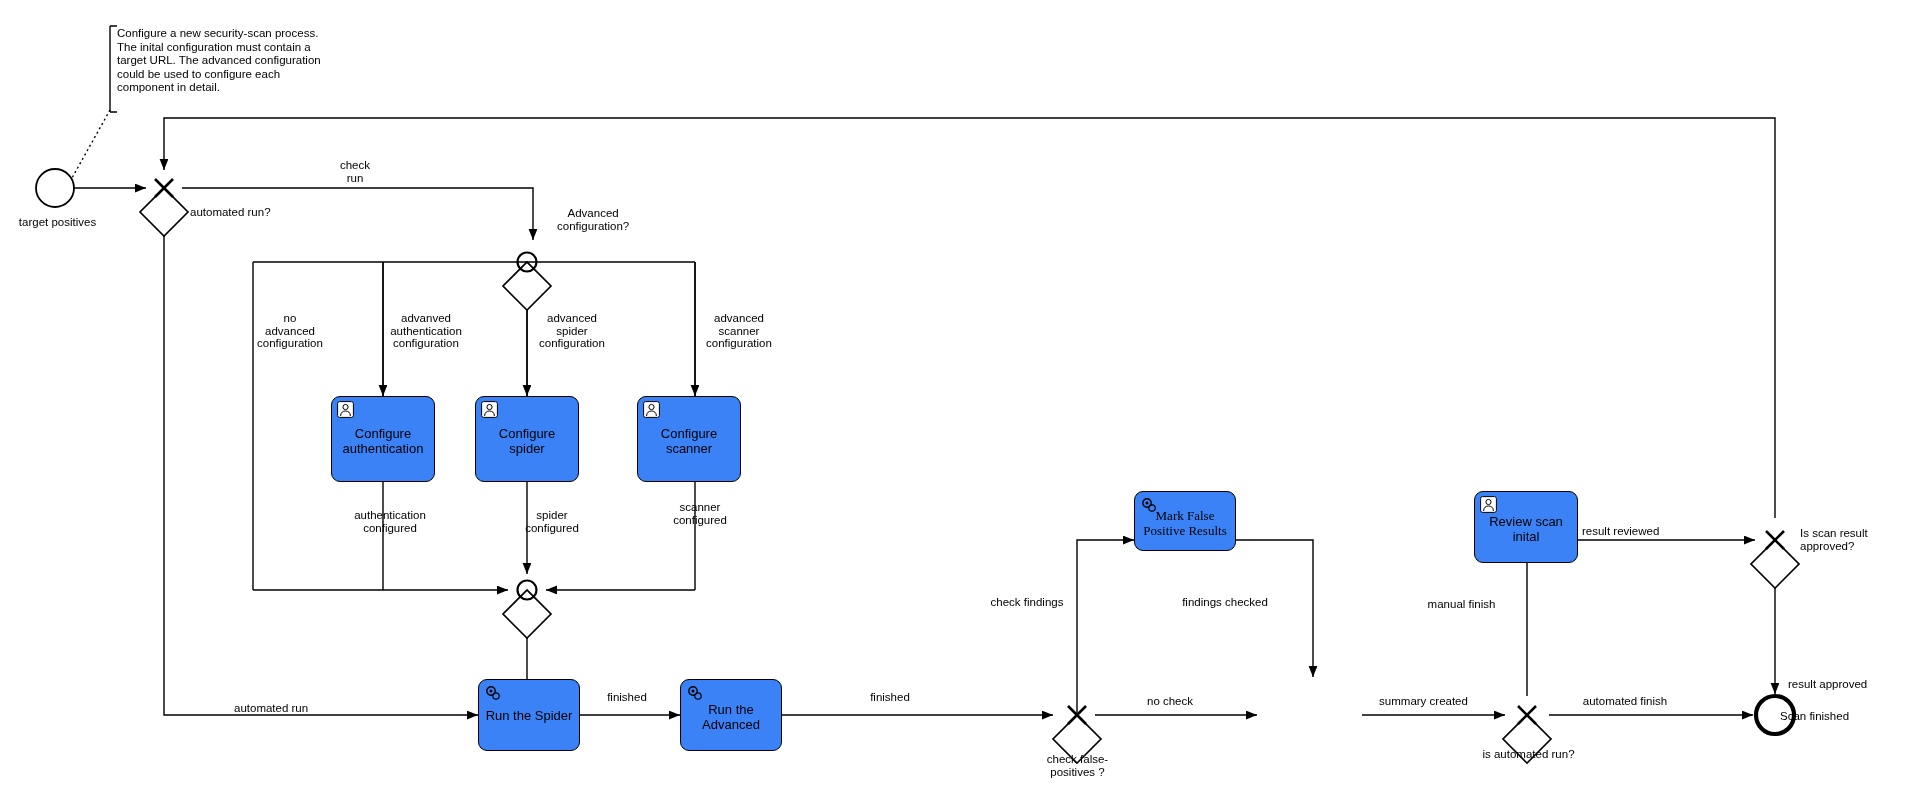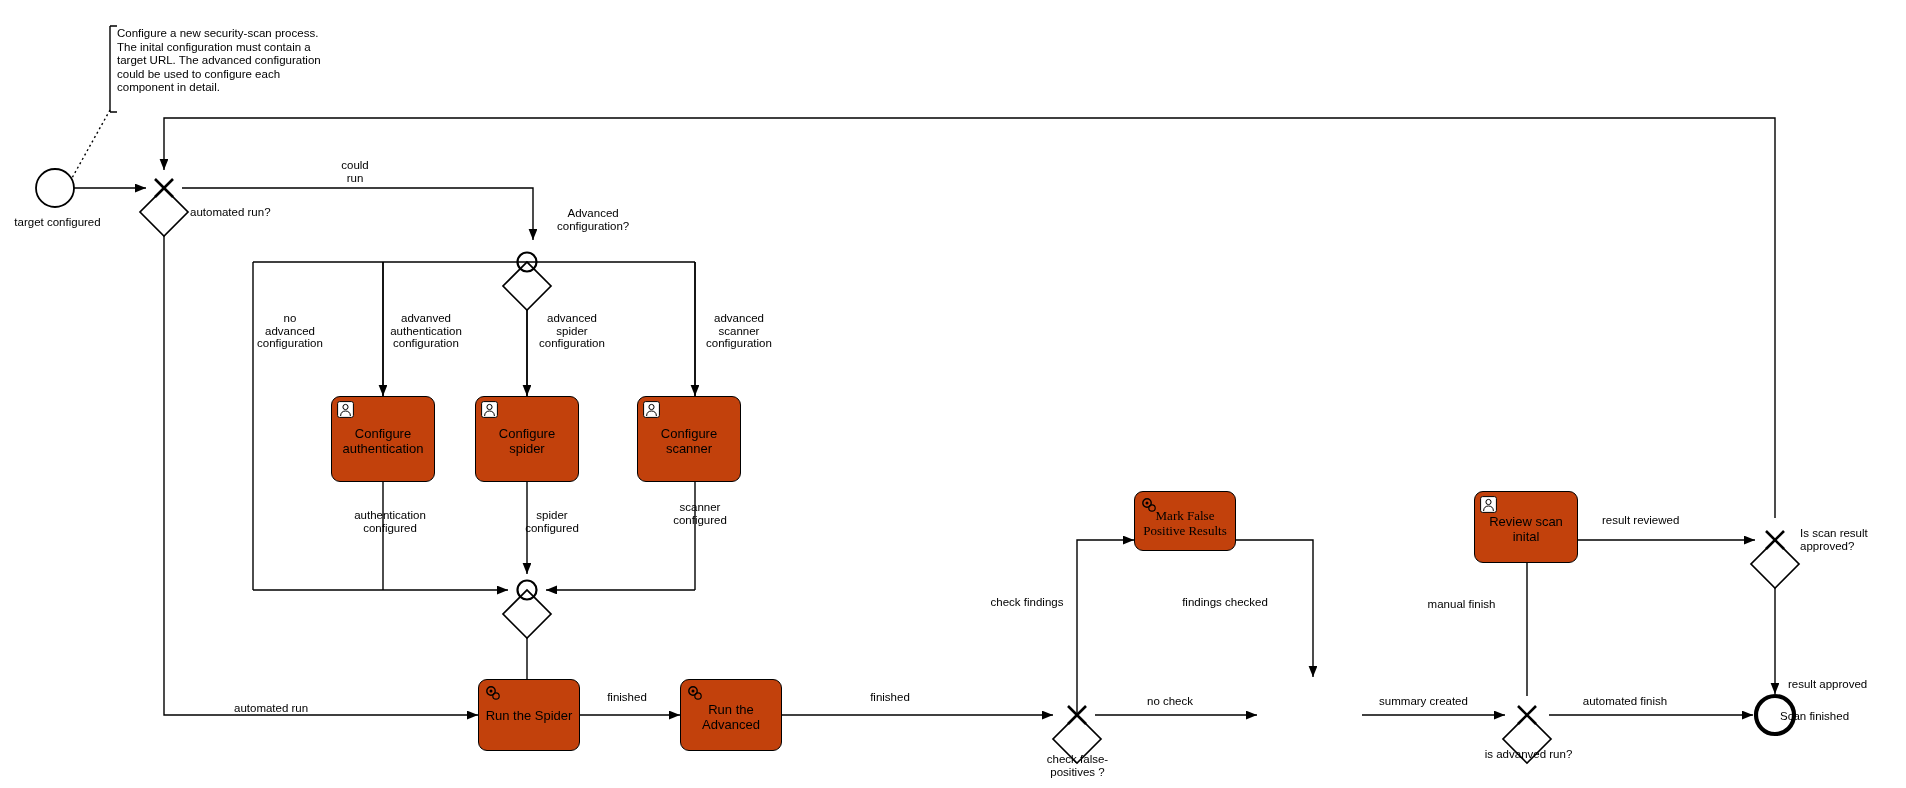--- a/index.html
+++ b/index.html
@@ -33,21 +33,21 @@
     line-height: 12.5px;
     color: #000;
     white-space: pre;
     text-align: center;
   }
   .lbl.left { text-align: left; }
   .task {
     position: absolute;
     border: 1.6px solid #000;
     border-radius: 9px;
-    background: #c2410c;
+    background: #3b82f6;
     box-sizing: border-box;
   }
   .task .tasklabel {
     position: absolute;
     left: 0;
     right: 0;
     top: 50%;
     transform: translateY(-45%);
     text-align: center;
     font-size: 13px;
@@ -239,33 +239,33 @@
   <div class="task" style="left:1474px; top:491px; width:104px; height:72px;">
     <svg class="ticon" viewBox="0 0 17 17">
       <rect x="0.6" y="0.6" width="15.8" height="15.8" rx="2" fill="#fff" stroke="#000" stroke-width="1"></rect>
       <circle cx="8.5" cy="6" r="2.6" fill="none" stroke="#000" stroke-width="1"></circle>
       <path d="M3.6,15 C3.6,11.4 6,10 8.5,10 C11,10 13.4,11.4 13.4,15" fill="none" stroke="#000" stroke-width="1"></path>
     </svg>
     <div class="tasklabel">Review scan
 inital</div>
   </div>
 
-  <div class="lbl" style="left:0px; top:216px; width:115px;">target configured</div>
+  <div class="lbl" style="left:0px; top:216px; width:115px;">target positives</div>
   <div class="lbl" style="left:1780px; top:710px; width:110px; text-align:left;">Scan finished</div>
 
   <div class="gwlabel" style="left:190px; top:206px;">automated run?</div>
   <div class="gwlabel" style="left:557px; top:207px; text-align:center;">Advanced
 configuration?</div>
   <div class="gwlabel" style="left:1030px; top:753px; text-align:center; width:95px;">check false-
 positives ?</div>
-  <div class="gwlabel" style="left:1466px; top:748px; text-align:center; width:125px;">is advanved run?</div>
+  <div class="gwlabel" style="left:1466px; top:748px; text-align:center; width:125px;">is automated run?</div>
   <div class="gwlabel" style="left:1800px; top:527px; text-align:left;">Is scan result
 approved?</div>
 
-  <div class="lbl" style="left:300px; top:159px; width:110px;">could
+  <div class="lbl" style="left:300px; top:159px; width:110px;">check
 run</div>
 
   <div class="lbl" style="left:250px; top:312px; width:80px;">no
 advanced
 configuration</div>
 
   <div class="lbl" style="left:380px; top:312px; width:92px;">advanved
 authentication
 configuration</div>
 
@@ -297,17 +297,17 @@
   <div class="lbl" style="left:1168px; top:596px; width:114px;">findings checked</div>
 
   <div class="lbl" style="left:1133px; top:695px; width:74px;">no check</div>
 
   <div class="lbl" style="left:1361px; top:695px; width:125px;">summary created</div>
 
   <div class="lbl" style="left:1414px; top:598px; width:95px;">manual finish</div>
 
   <div class="lbl" style="left:1565px; top:695px; width:120px;">automated finish</div>
 
-  <div class="lbl left" style="left:1582px; top:514px; width:110px;margin-left:20px;">result reviewed</div>
+  <div class="lbl left" style="left:1582px; top:525px; width:110px;">result reviewed</div>
 
   <div class="lbl left" style="left:1788px; top:678px; width:110px;">result approved</div>
 
 </div>
 
 </body></html>

